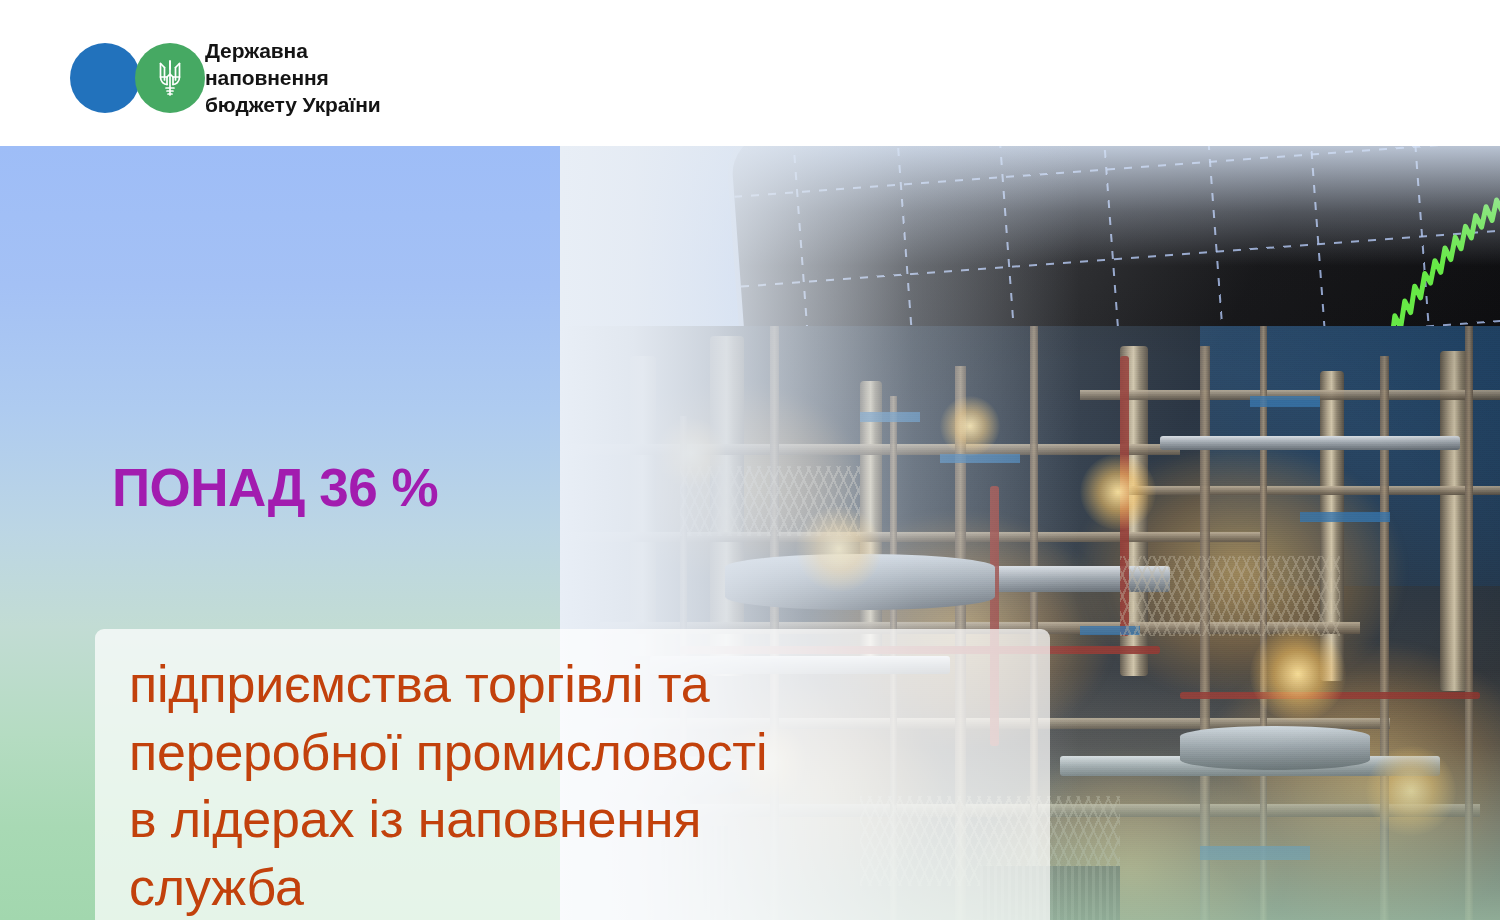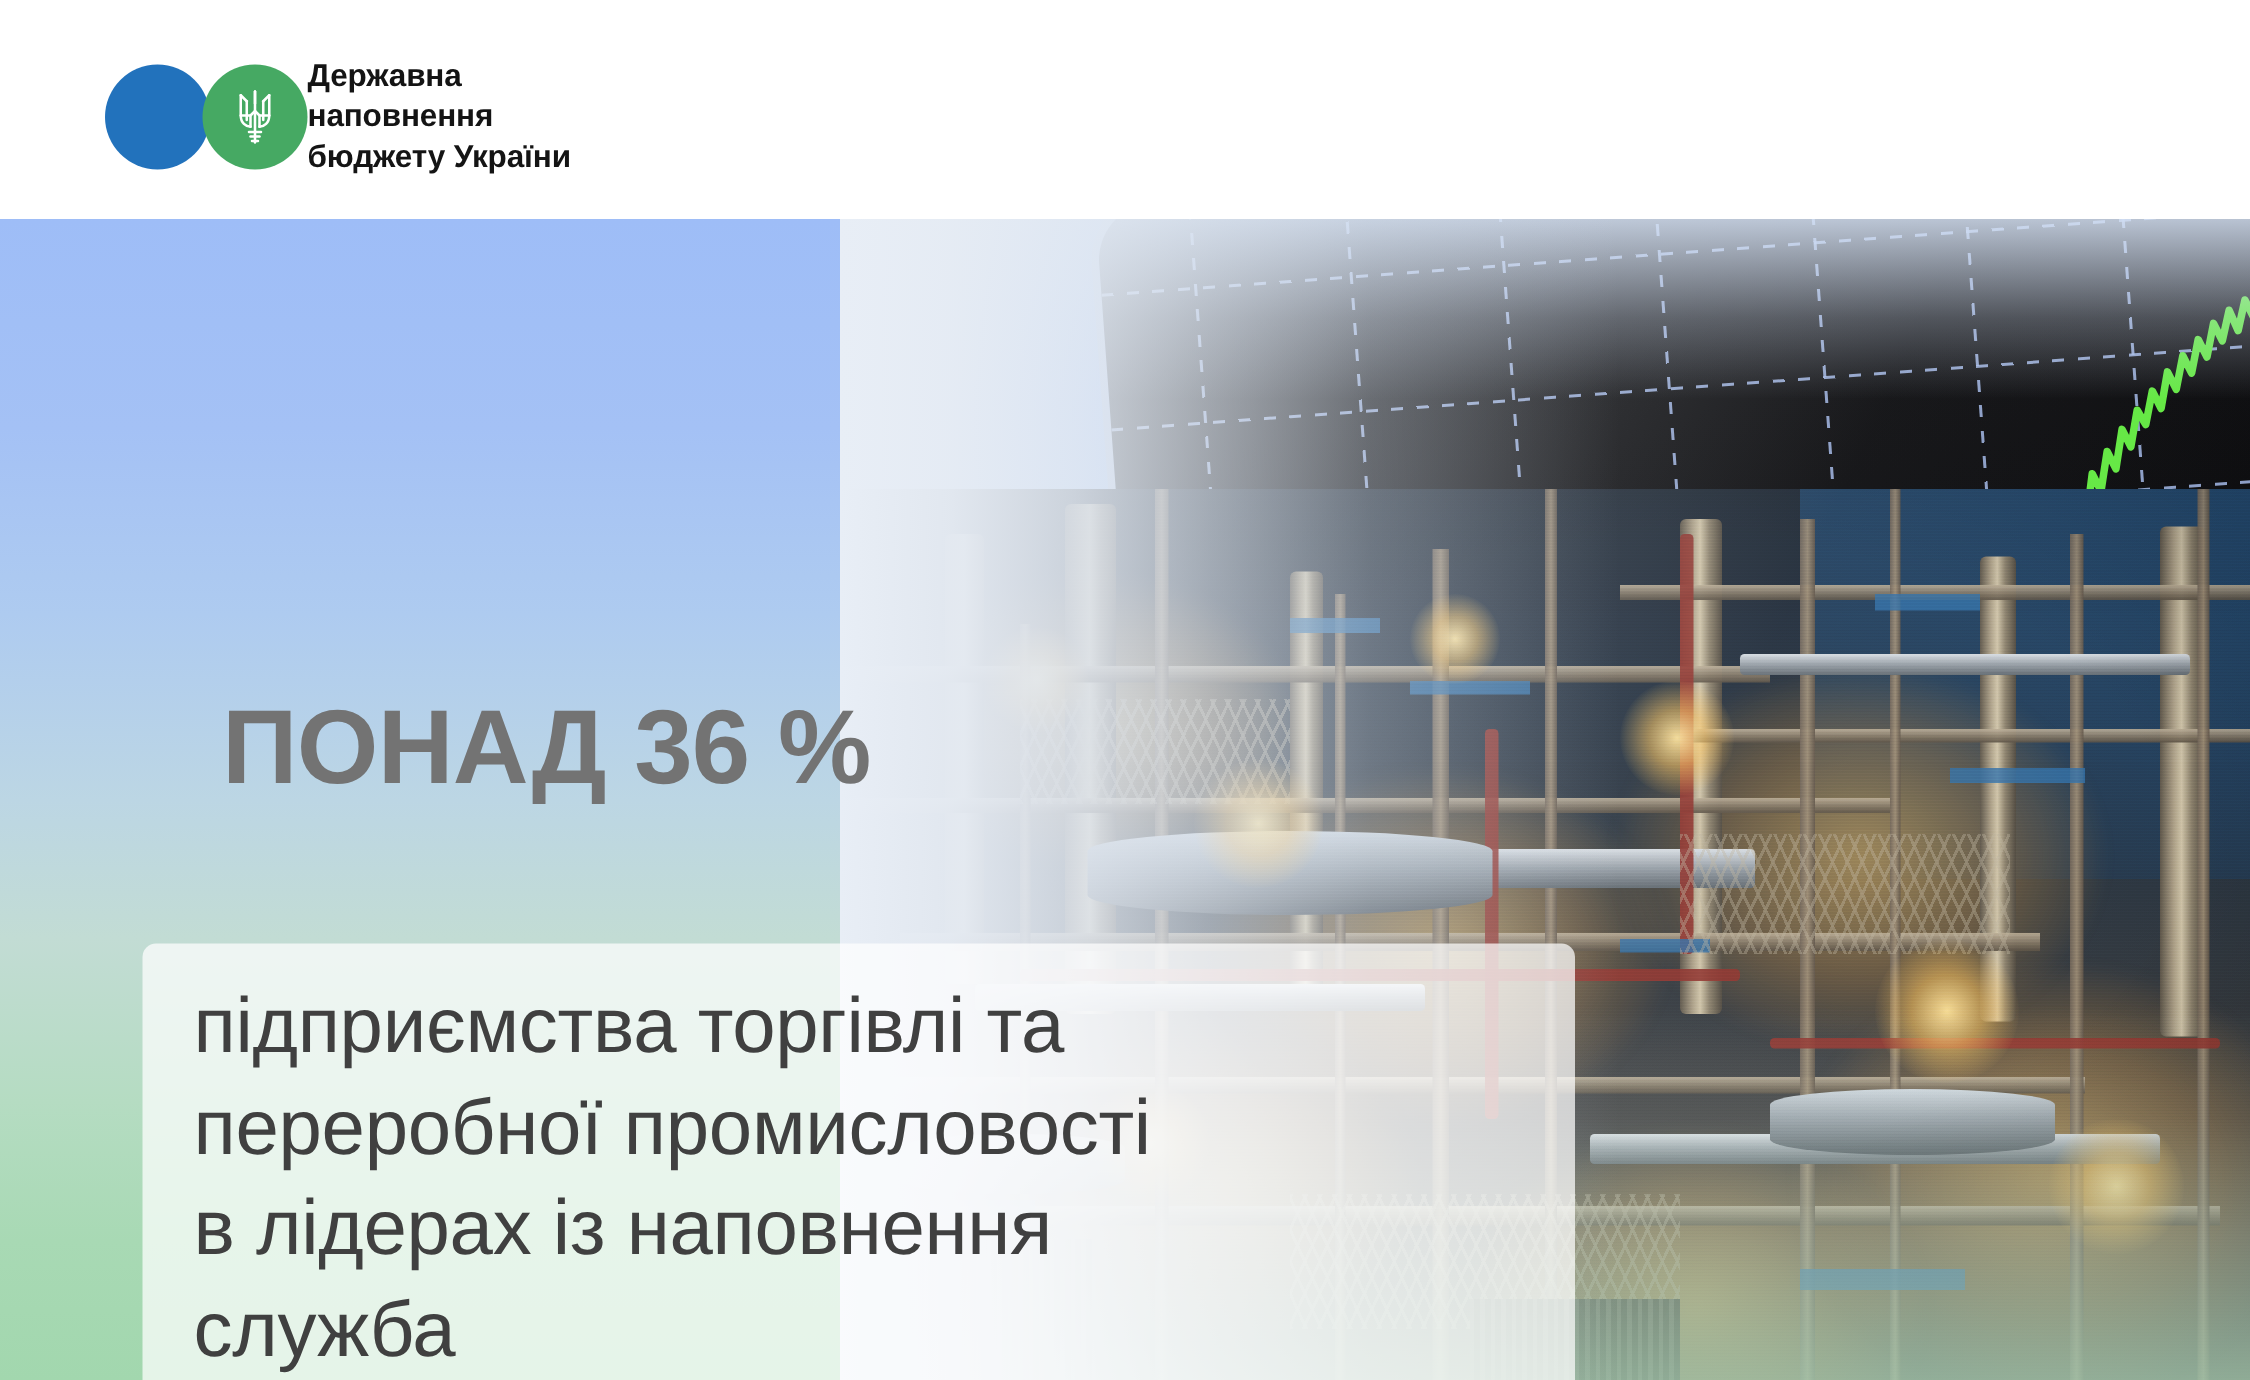--- a/index.html
+++ b/index.html
@@ -287,45 +287,44 @@
       rgba(230,236,245,.08) 58%,
       rgba(228,234,244,0) 100%);
     pointer-events:none;
   }
 
   
   .headline {
     position:absolute;
     left:112px; top:310px;
     z-index:40;
-    font-size:70px;
+    font-size:53px;
     font-weight:700;
     line-height:1.20;
     letter-spacing:-0.5px;
-    color:#737373;
+    color:#a21caf;
     white-space:nowrap;
-    margin-left:36px;
   }
   .headline .h-line { display:block; }
 
   .body-panel {
     position:absolute;
     left:95px; top:483px;
     width:955px;
     padding:22px 34px 26px 34px;
     z-index:40;
     background:rgba(255,255,255,.72);
     border-radius:9px;
   }
   .body-text {
     font-size:52px;
     font-weight:400;
     line-height:1.30;
     letter-spacing:-0.2px;
-    color:#404040;
+    color:#c2410c;
     white-space:nowrap;
   }
   .body-text .b-line { display:block; }
 </style>
 </head>
 <body>
 
 <div class="poster">
 
   <div class="canvas">

